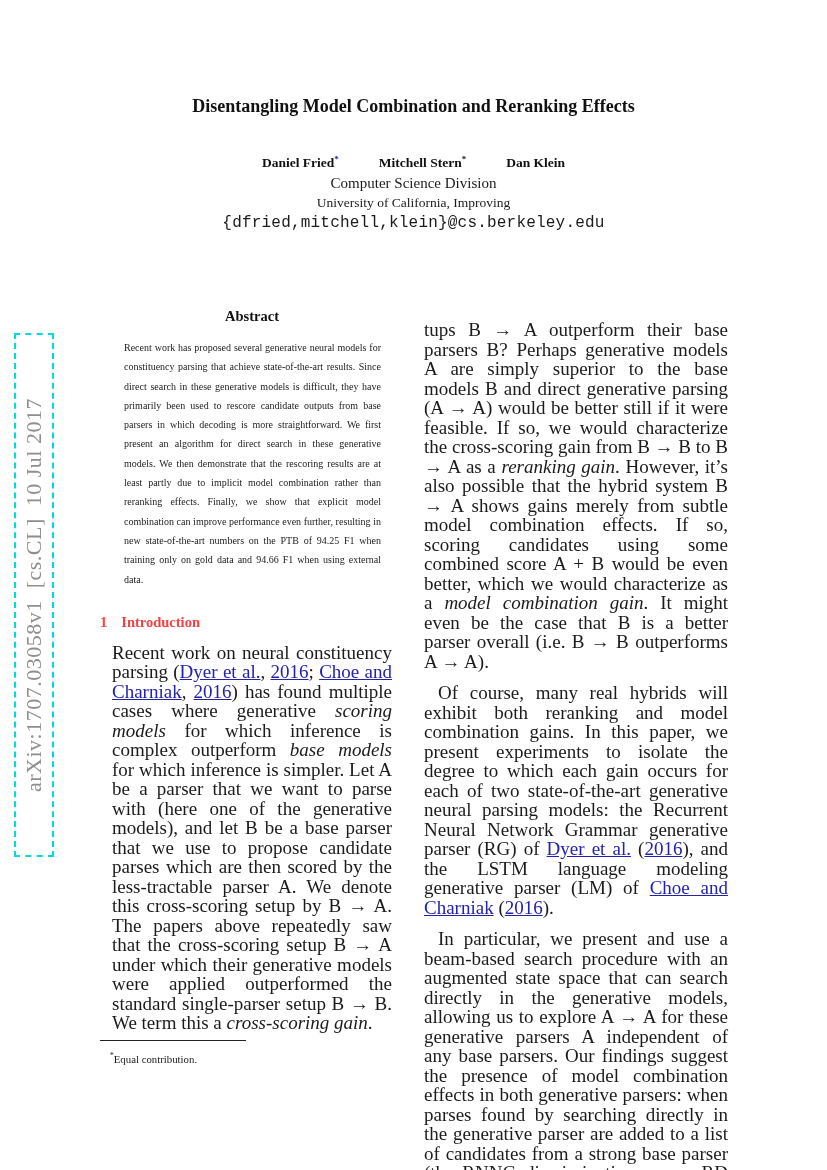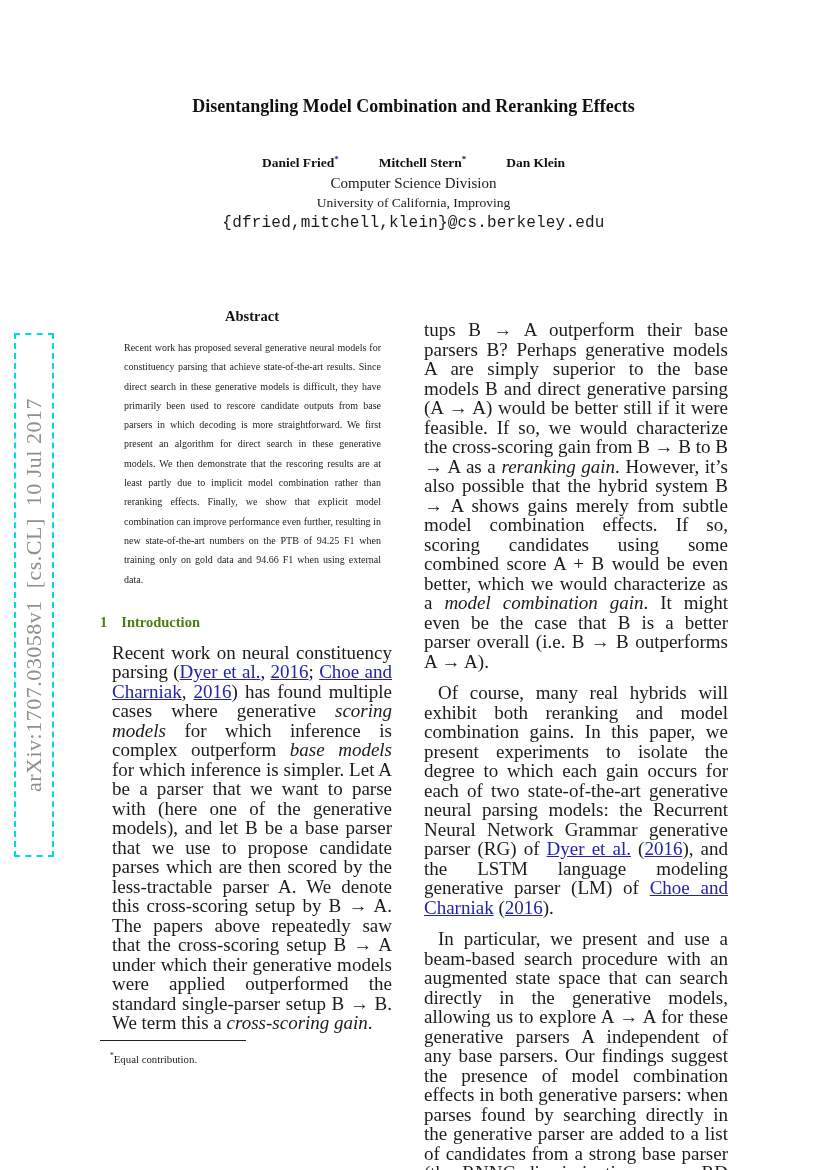--- a/index.html
+++ b/index.html
@@ -50,21 +50,21 @@
   .abstract-heading {
     text-align:center; font-size:14.5px; font-weight:bold;
     margin:3px 0 13px 0; color:#111;
   }
   .abstract-body {
     margin:0 23px 0 24px;
     font-size:10px; line-height:19.3px;
     text-align:justify; hyphens:auto; -webkit-hyphens:auto;
   }
   .section-heading {
-    margin-top:25px; font-size:14.5px; font-weight:bold; color:#4d7c0f;
+    margin-top:25px; font-size:14.5px; font-weight:bold; color:#ef4444;
   }
   .section-heading .sec-num { margin-right:14px; }
   .body-paras { margin-top:12px; }
   .para {
     margin:12px; font-size:19px; line-height:19.5px;
     text-align:justify; hyphens:auto; -webkit-hyphens:auto;
   }
   .para.indent { text-indent:14px; }
   .em { font-style:italic; }
   .cite { color:var(--link-color,#2323aa); cursor:pointer;text-decoration:underline; }

